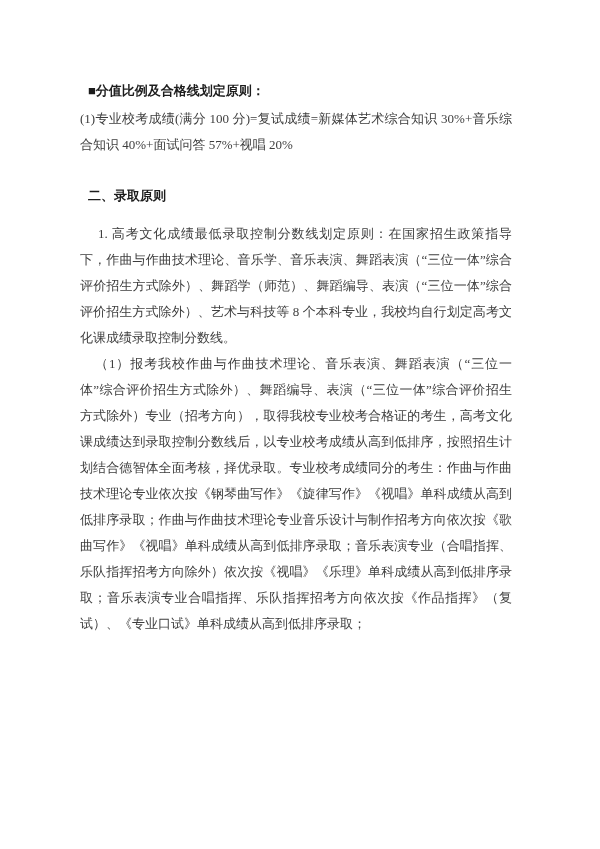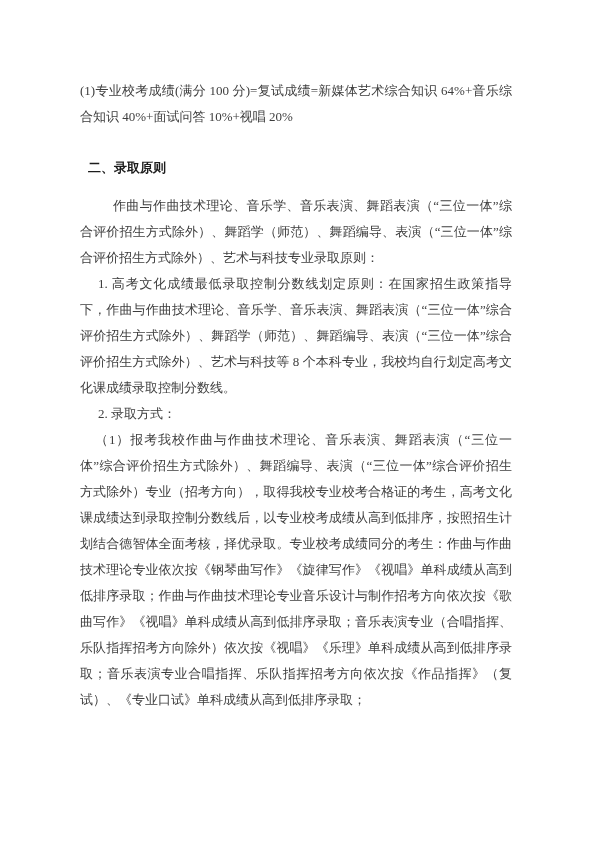--- a/index.html
+++ b/index.html
@@ -42,27 +42,26 @@
   }
   p.indent-lg { text-indent: 33px; }
   p.indent-md { text-indent: 18px; }
   p.indent-sm { text-indent: 15px; }
 </style>
 </head>
 <body>
 
 <div class="page">
 
+  <div class="heading">■分值比例及合格线划定原则：</div>
 
-  <p class="body-para">(1)专业校考成绩(满分 100 分)=复试成绩=新媒体艺术综合知识 64%+音乐综合知识 40%+面试问答 10%+视唱 20%</p>
+  <p class="body-para">(1)专业校考成绩(满分 100 分)=复试成绩=新媒体艺术综合知识 30%+音乐综合知识 40%+面试问答 57%+视唱 20%</p>
 
 
   <div class="heading section2">二、录取原则</div>
 
-  <p class="body-para indent-lg">作曲与作曲技术理论、音乐学、音乐表演、舞蹈表演（“三位一体”综合评价招生方式除外）、舞蹈学（师范）、舞蹈编导、表演（“三位一体”综合评价招生方式除外）、艺术与科技专业录取原则：</p>
 
   <p class="body-para indent-md">1. 高考文化成绩最低录取控制分数线划定原则：在国家招生政策指导下，作曲与作曲技术理论、音乐学、音乐表演、舞蹈表演（“三位一体”综合评价招生方式除外）、舞蹈学（师范）、舞蹈编导、表演（“三位一体”综合评价招生方式除外）、艺术与科技等 8 个本科专业，我校均自行划定高考文化课成绩录取控制分数线。</p>
 
-  <p class="body-para indent-md">2. 录取方式：</p>
 
   <p class="body-para indent-sm">（1）报考我校作曲与作曲技术理论、音乐表演、舞蹈表演（“三位一体”综合评价招生方式除外）、舞蹈编导、表演（“三位一体”综合评价招生方式除外）专业（招考方向），取得我校专业校考合格证的考生，高考文化课成绩达到录取控制分数线后，以专业校考成绩从高到低排序，按照招生计划结合德智体全面考核，择优录取。专业校考成绩同分的考生：作曲与作曲技术理论专业依次按《钢琴曲写作》《旋律写作》《视唱》单科成绩从高到低排序录取；作曲与作曲技术理论专业音乐设计与制作招考方向依次按《歌曲写作》《视唱》单科成绩从高到低排序录取；音乐表演专业（合唱指挥、乐队指挥招考方向除外）依次按《视唱》《乐理》单科成绩从高到低排序录取；音乐表演专业合唱指挥、乐队指挥招考方向依次按《作品指挥》（复试）、《专业口试》单科成绩从高到低排序录取；</p>
 
 </div>
 
 </body></html>

